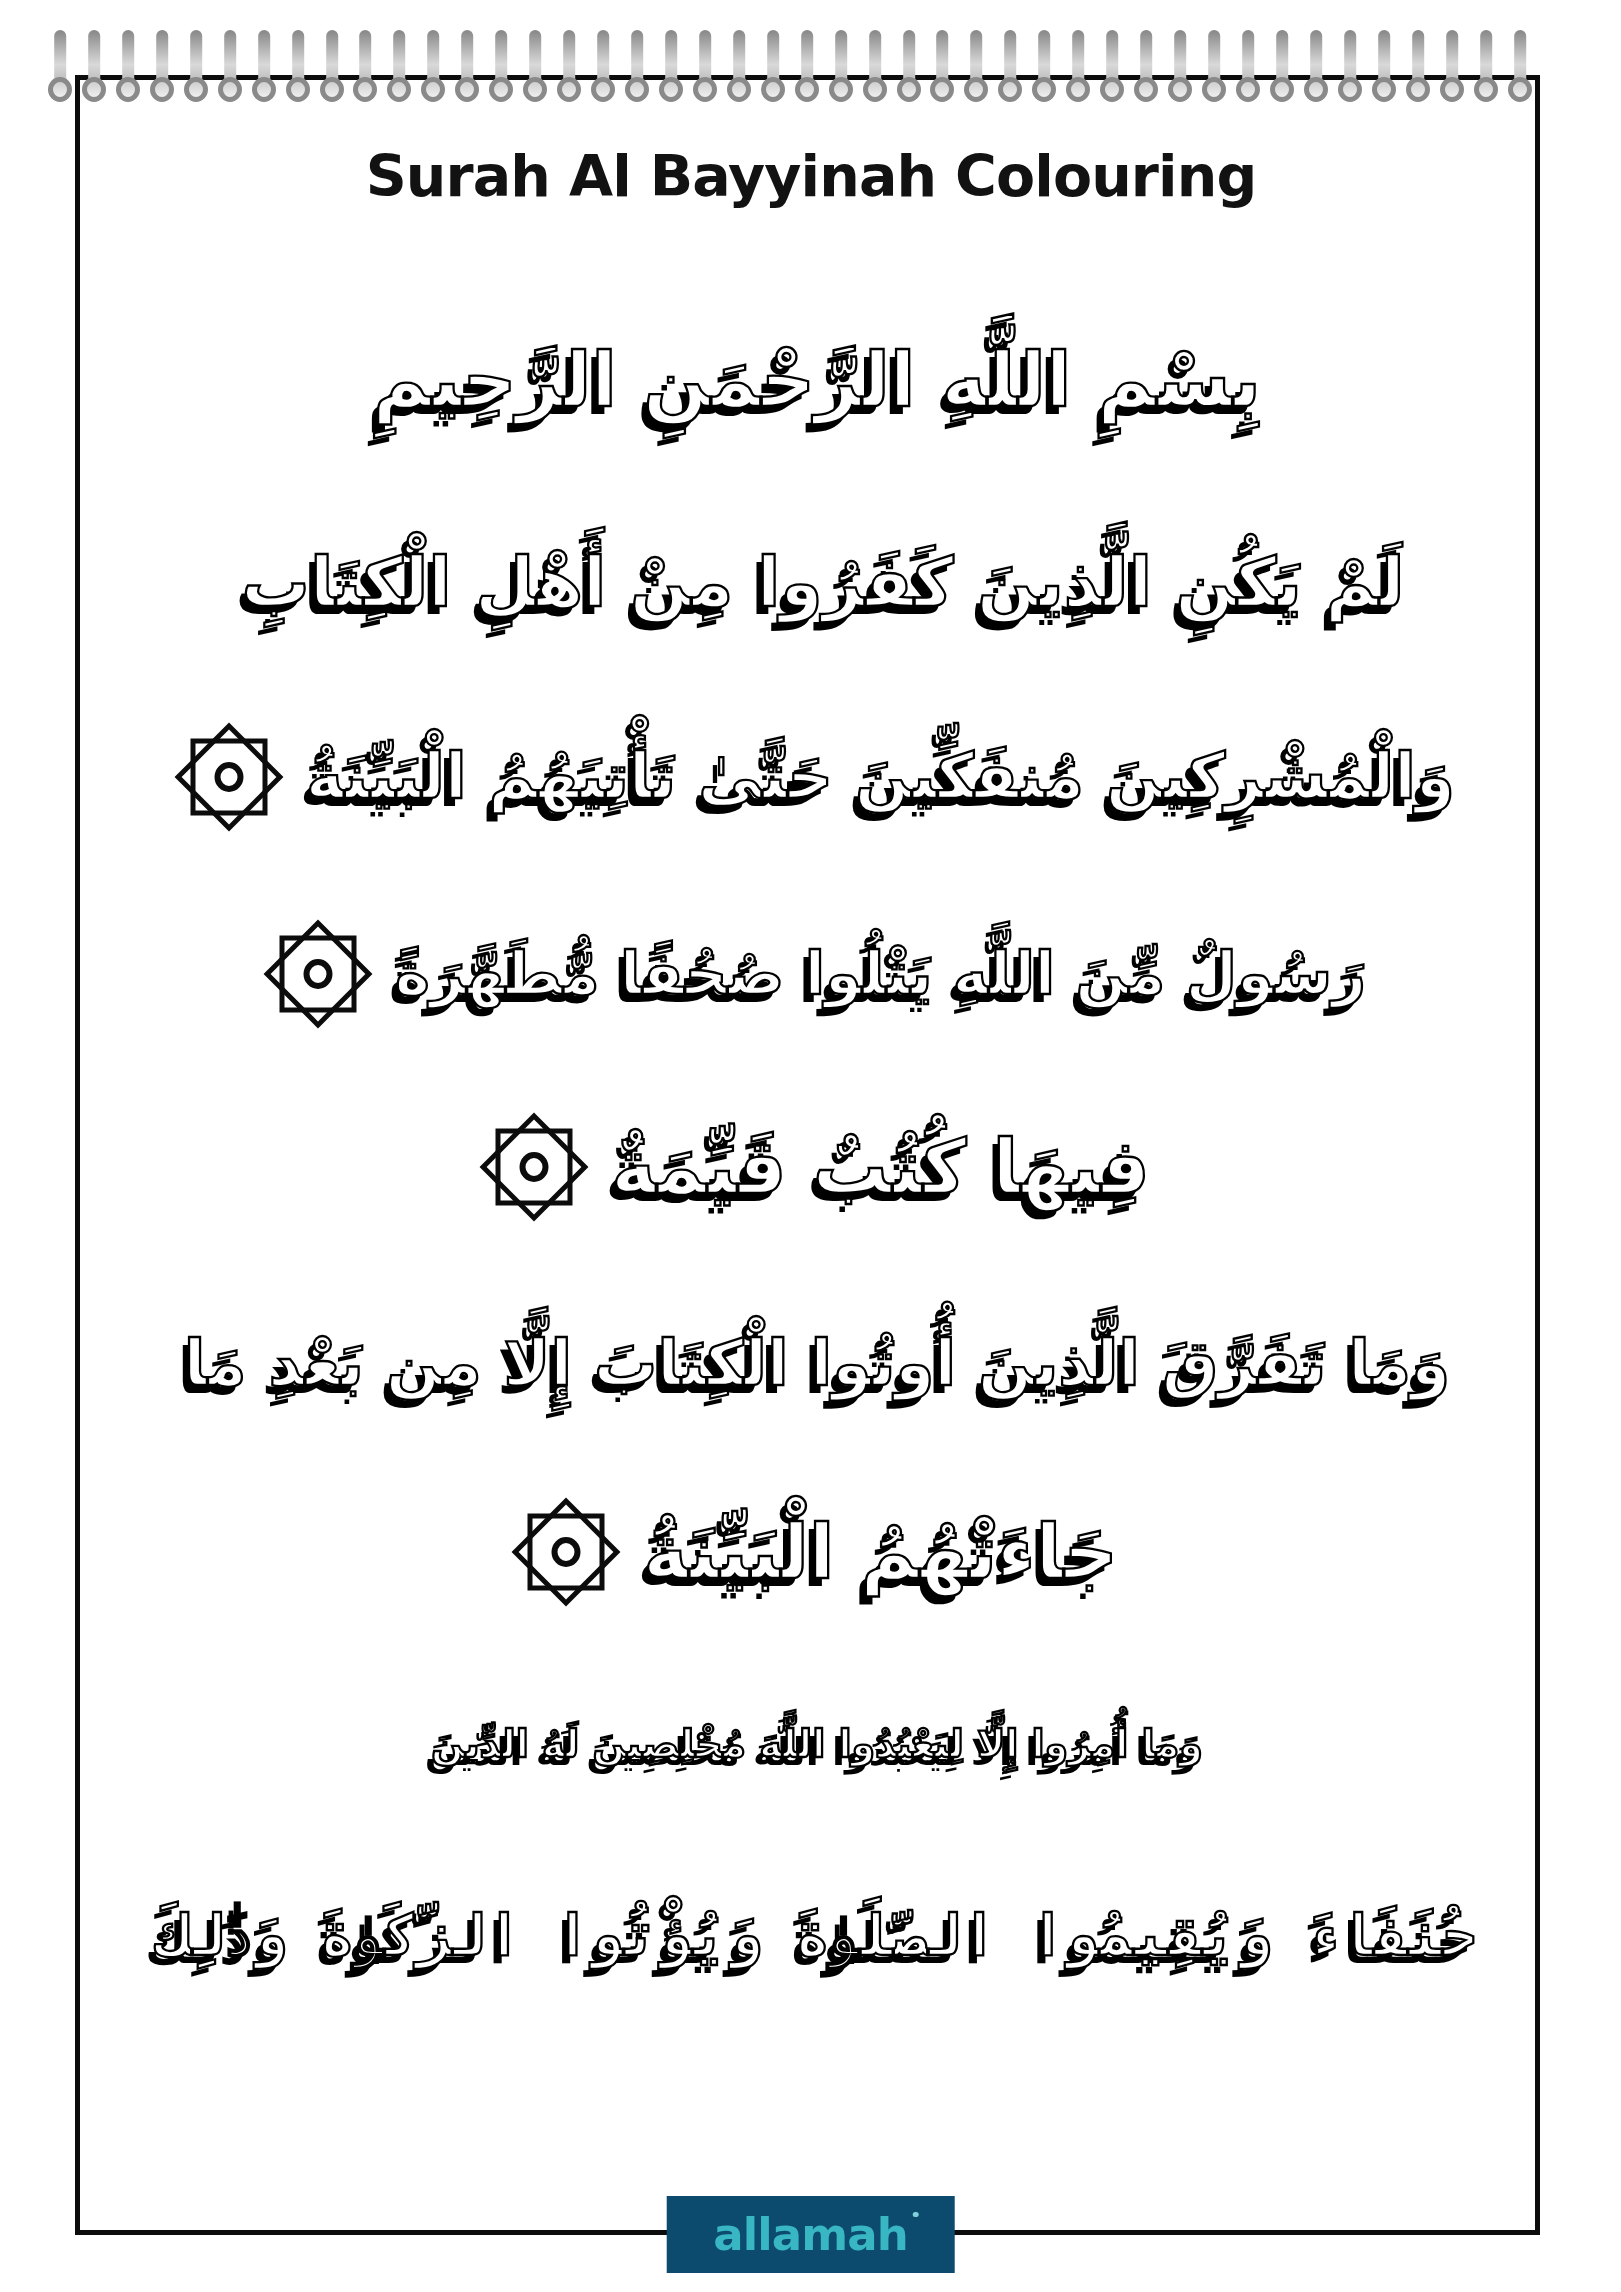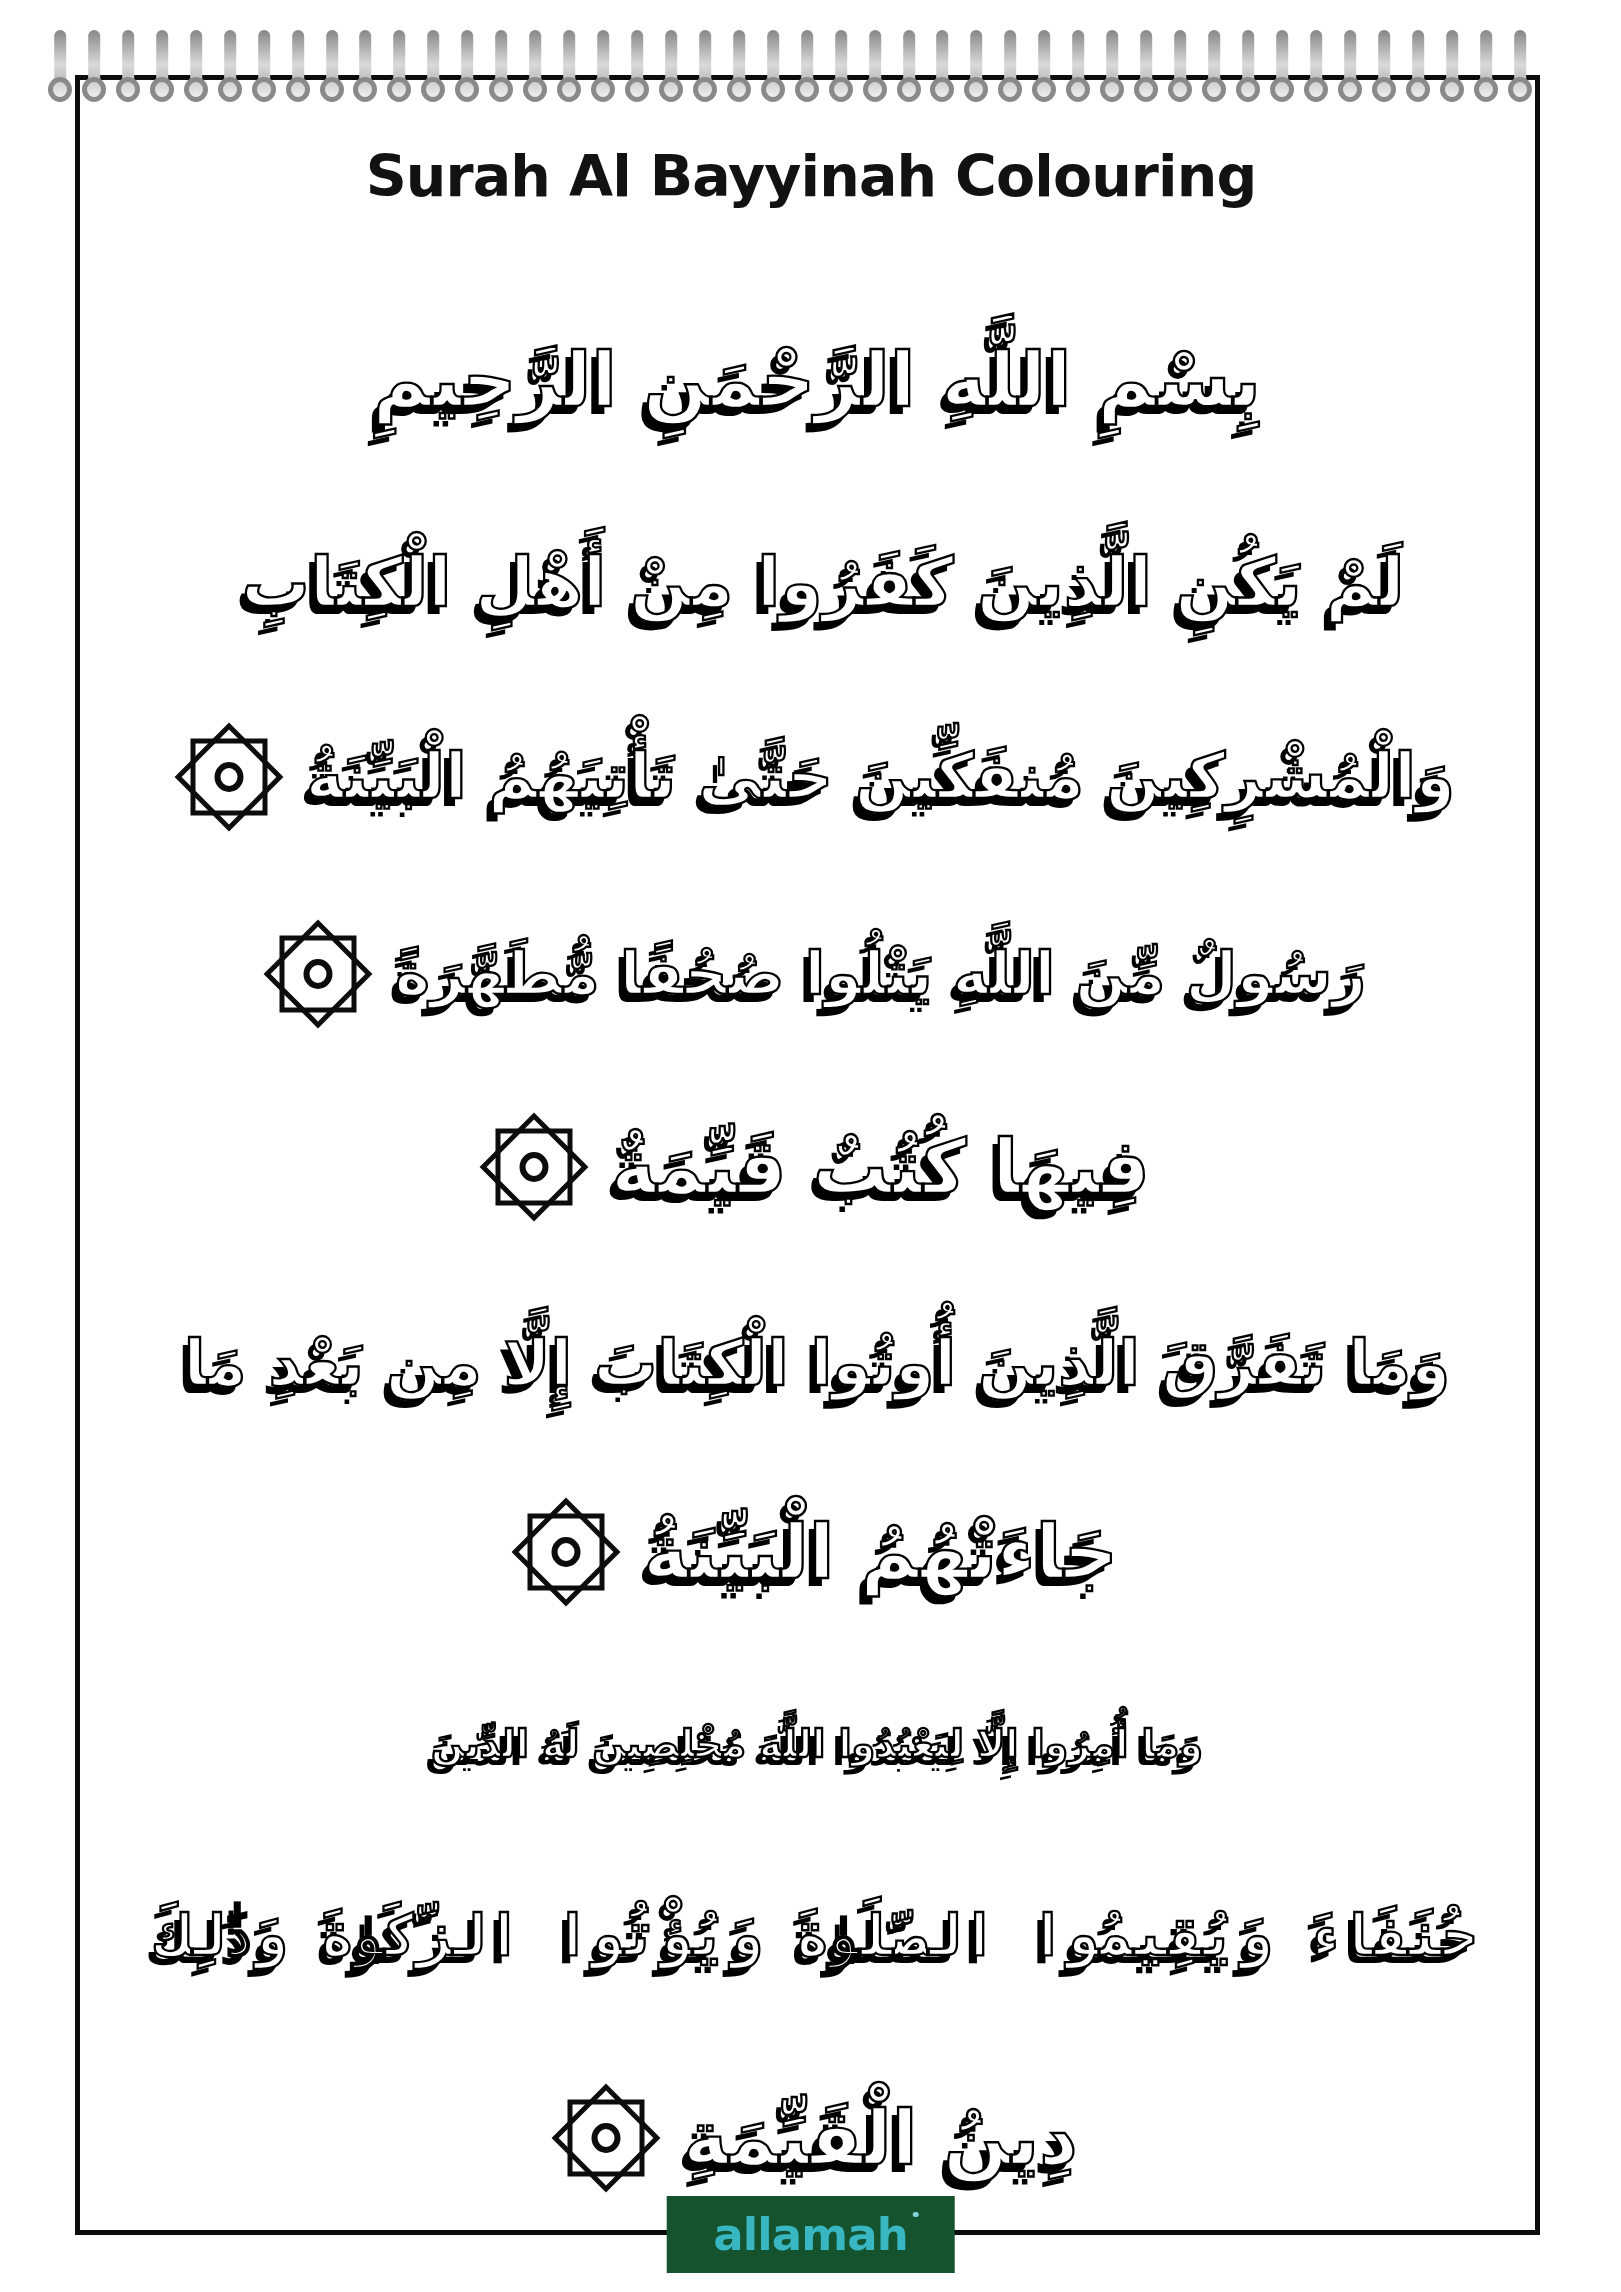--- a/index.html
+++ b/index.html
@@ -76,21 +76,21 @@
   .vm-square.sq-rot{transform:translate(-50%,-50%) rotate(45deg);}
   .vm-dot{
     position:absolute;left:50%;top:50%;transform:translate(-50%,-50%);
     width:29px;height:30px;box-sizing:border-box;
     border:6.3px solid #0c0c0c;border-radius:50%;background:#fff;
   }
 
   
   .logo-box{
     position:absolute;left:50%;top:2196px;transform:translateX(-50%);
-    background:#14532d;
+    background:#0c4a6e;
     padding:0 47px;height:77px;
     display:flex;align-items:center;
     z-index:4;
   }
   .brand-logo{
     font-weight:800;
     font-size:45px;
     letter-spacing:-0.9px;
     color:#38b6c2;
     position:relative;
@@ -330,28 +330,20 @@
           <span class="vm-square sq-rot"></span>
           <span class="vm-dot"></span>
         </span>
       </div>
       <div class="ayah-line" style="top: 1652px;">
         <span class="ayah-text" style="font-size: 38px;">وَمَا أُمِرُوا إِلَّا لِيَعْبُدُوا اللَّهَ مُخْلِصِينَ لَهُ الدِّينَ</span>
       </div>
       <div class="ayah-line" style="top: 1849px;">
         <span class="ayah-text" style="font-size: 57px; font-family: Liberation Mono, monospace;">حُنَفَاءَ وَيُقِيمُوا الصَّلَوٰةَ وَيُؤْتُوا الزَّكَوٰةَ  وَذَٰلِكَ</span>
       </div>
-      <div class="ayah-line" style="top: 2046px;">
-        <span class="ayah-text" style="font-size: 75px;">دِينُ الْقَيِّمَةِ</span>
-        <span class="verse-marker">
-          <span class="vm-square sq-straight"></span>
-          <span class="vm-square sq-rot"></span>
-          <span class="vm-dot"></span>
-        </span>
-      </div>
     </div>
 
   <div class="logo-box">
     <span class="brand-logo">allamah<span class="logo-mark"></span></span>
   </div>
 
 </div>
 
 
 </body></html>

